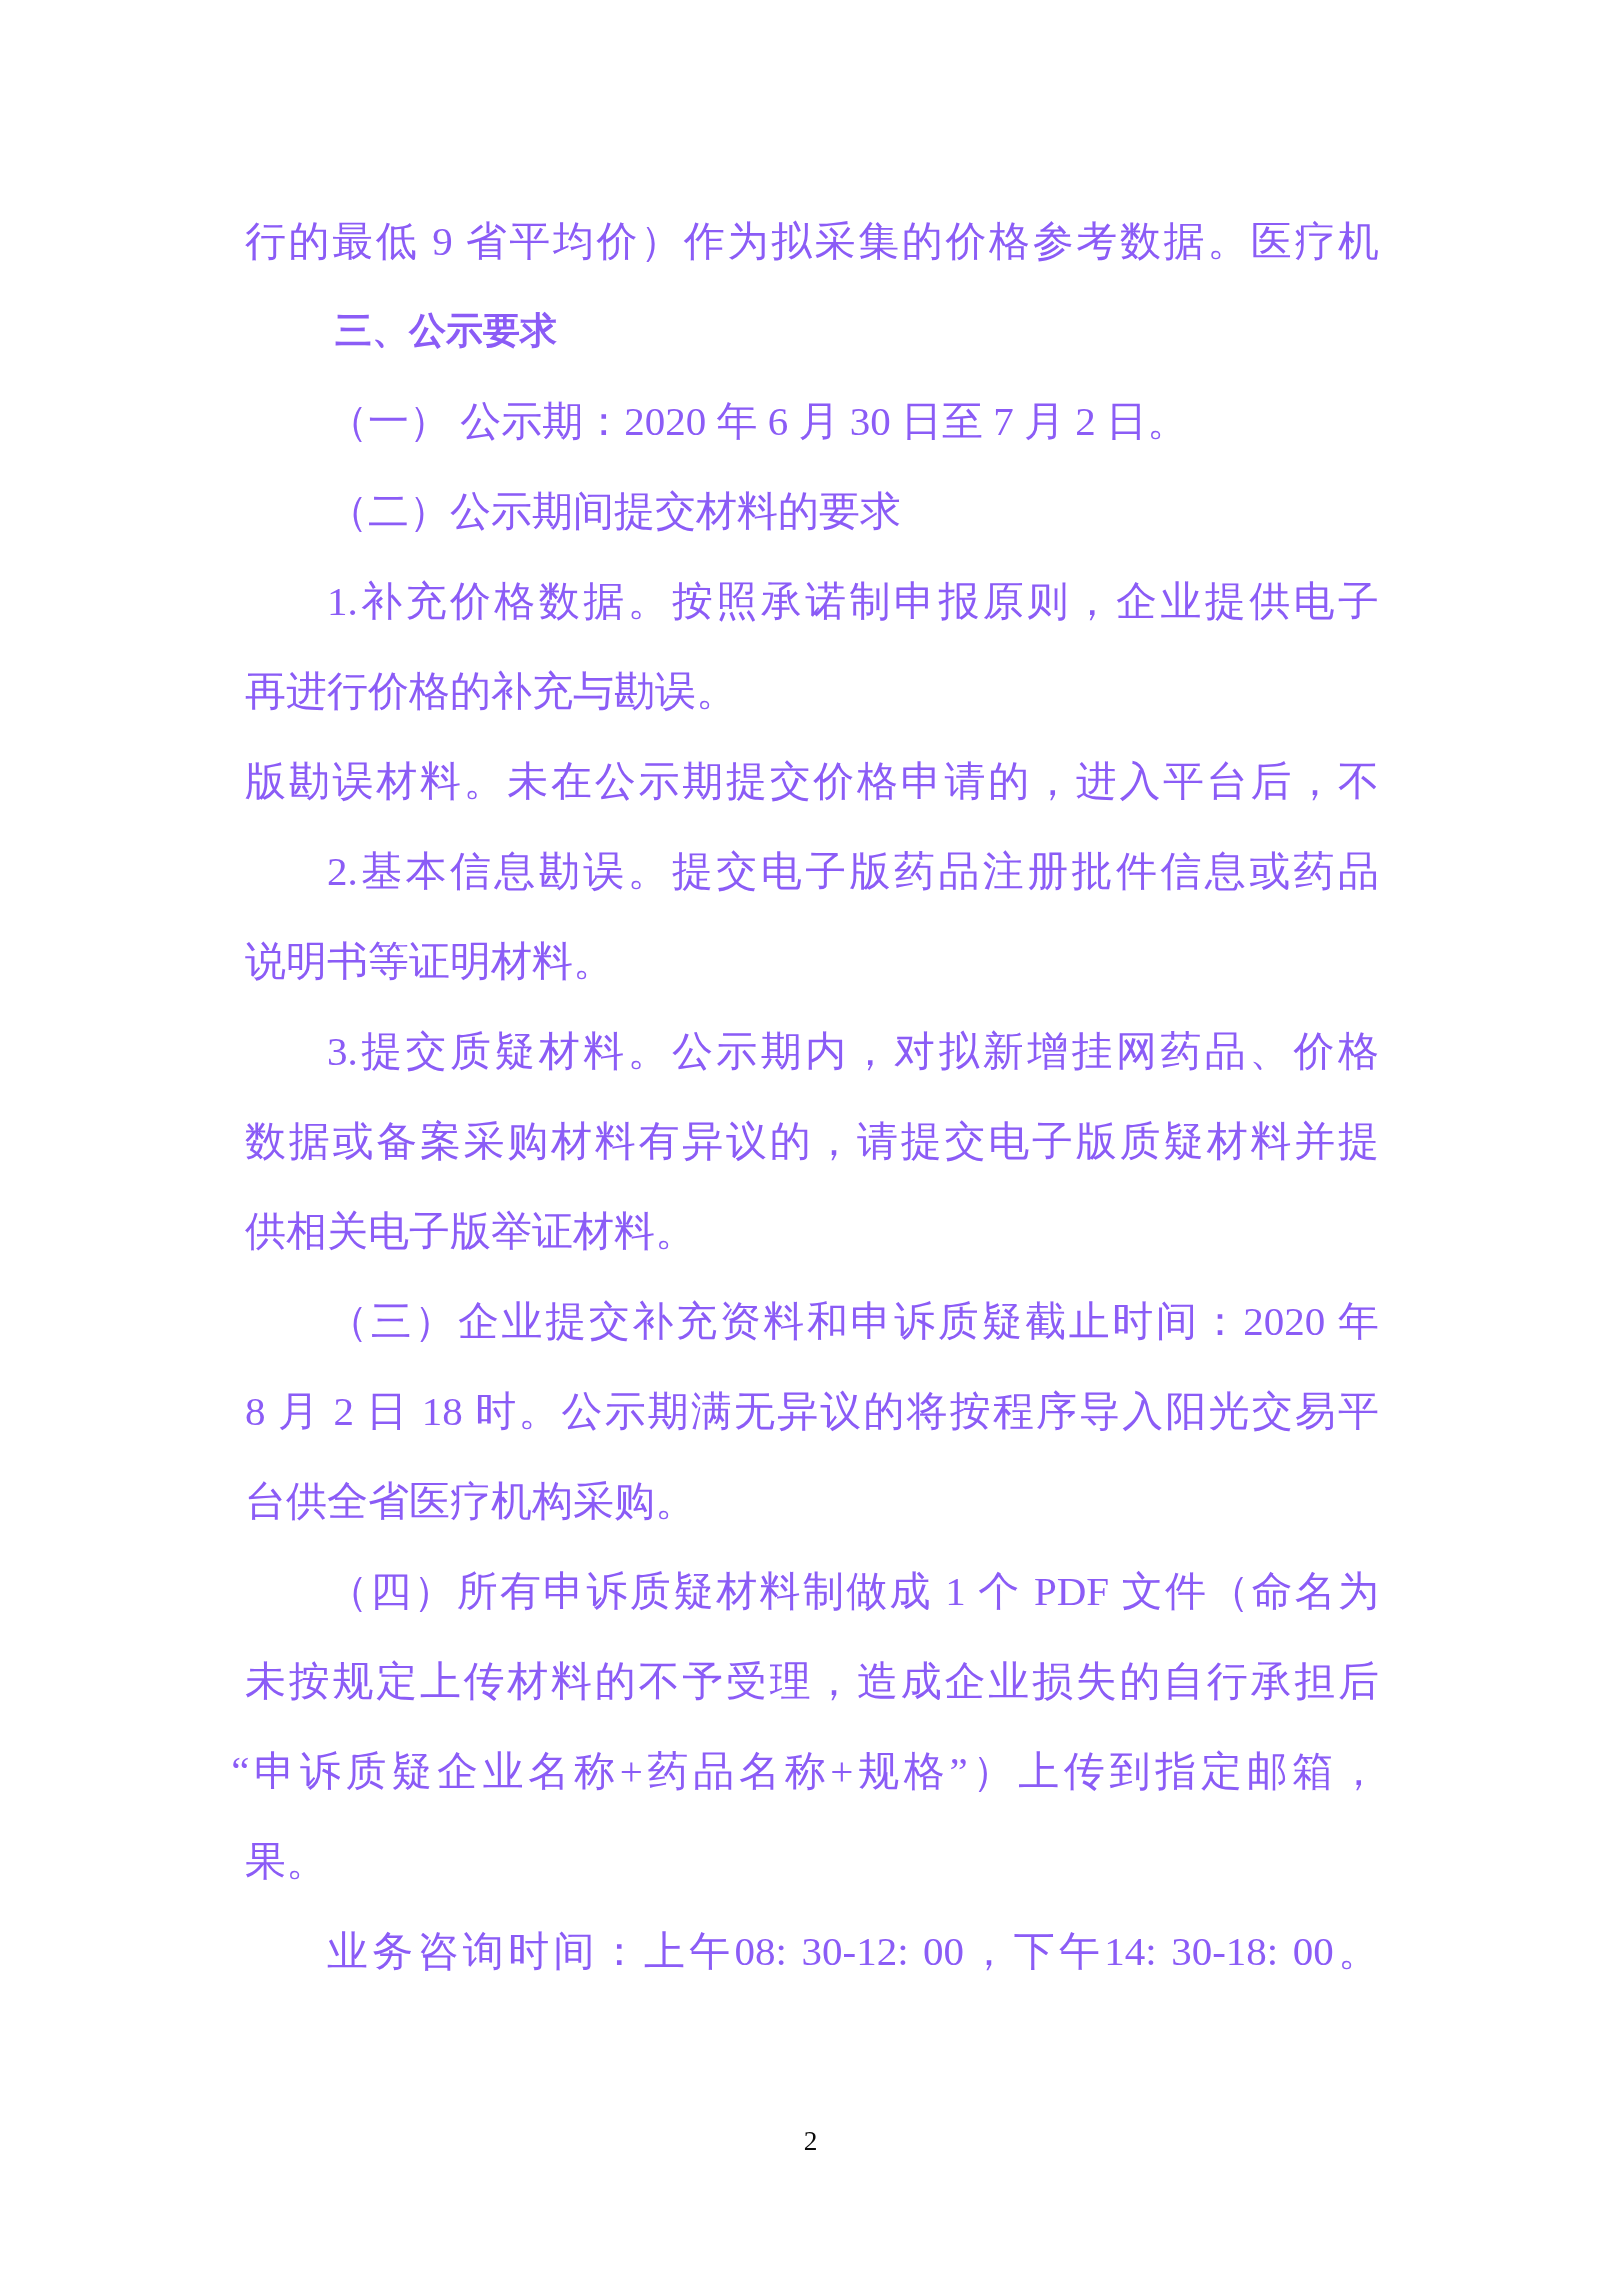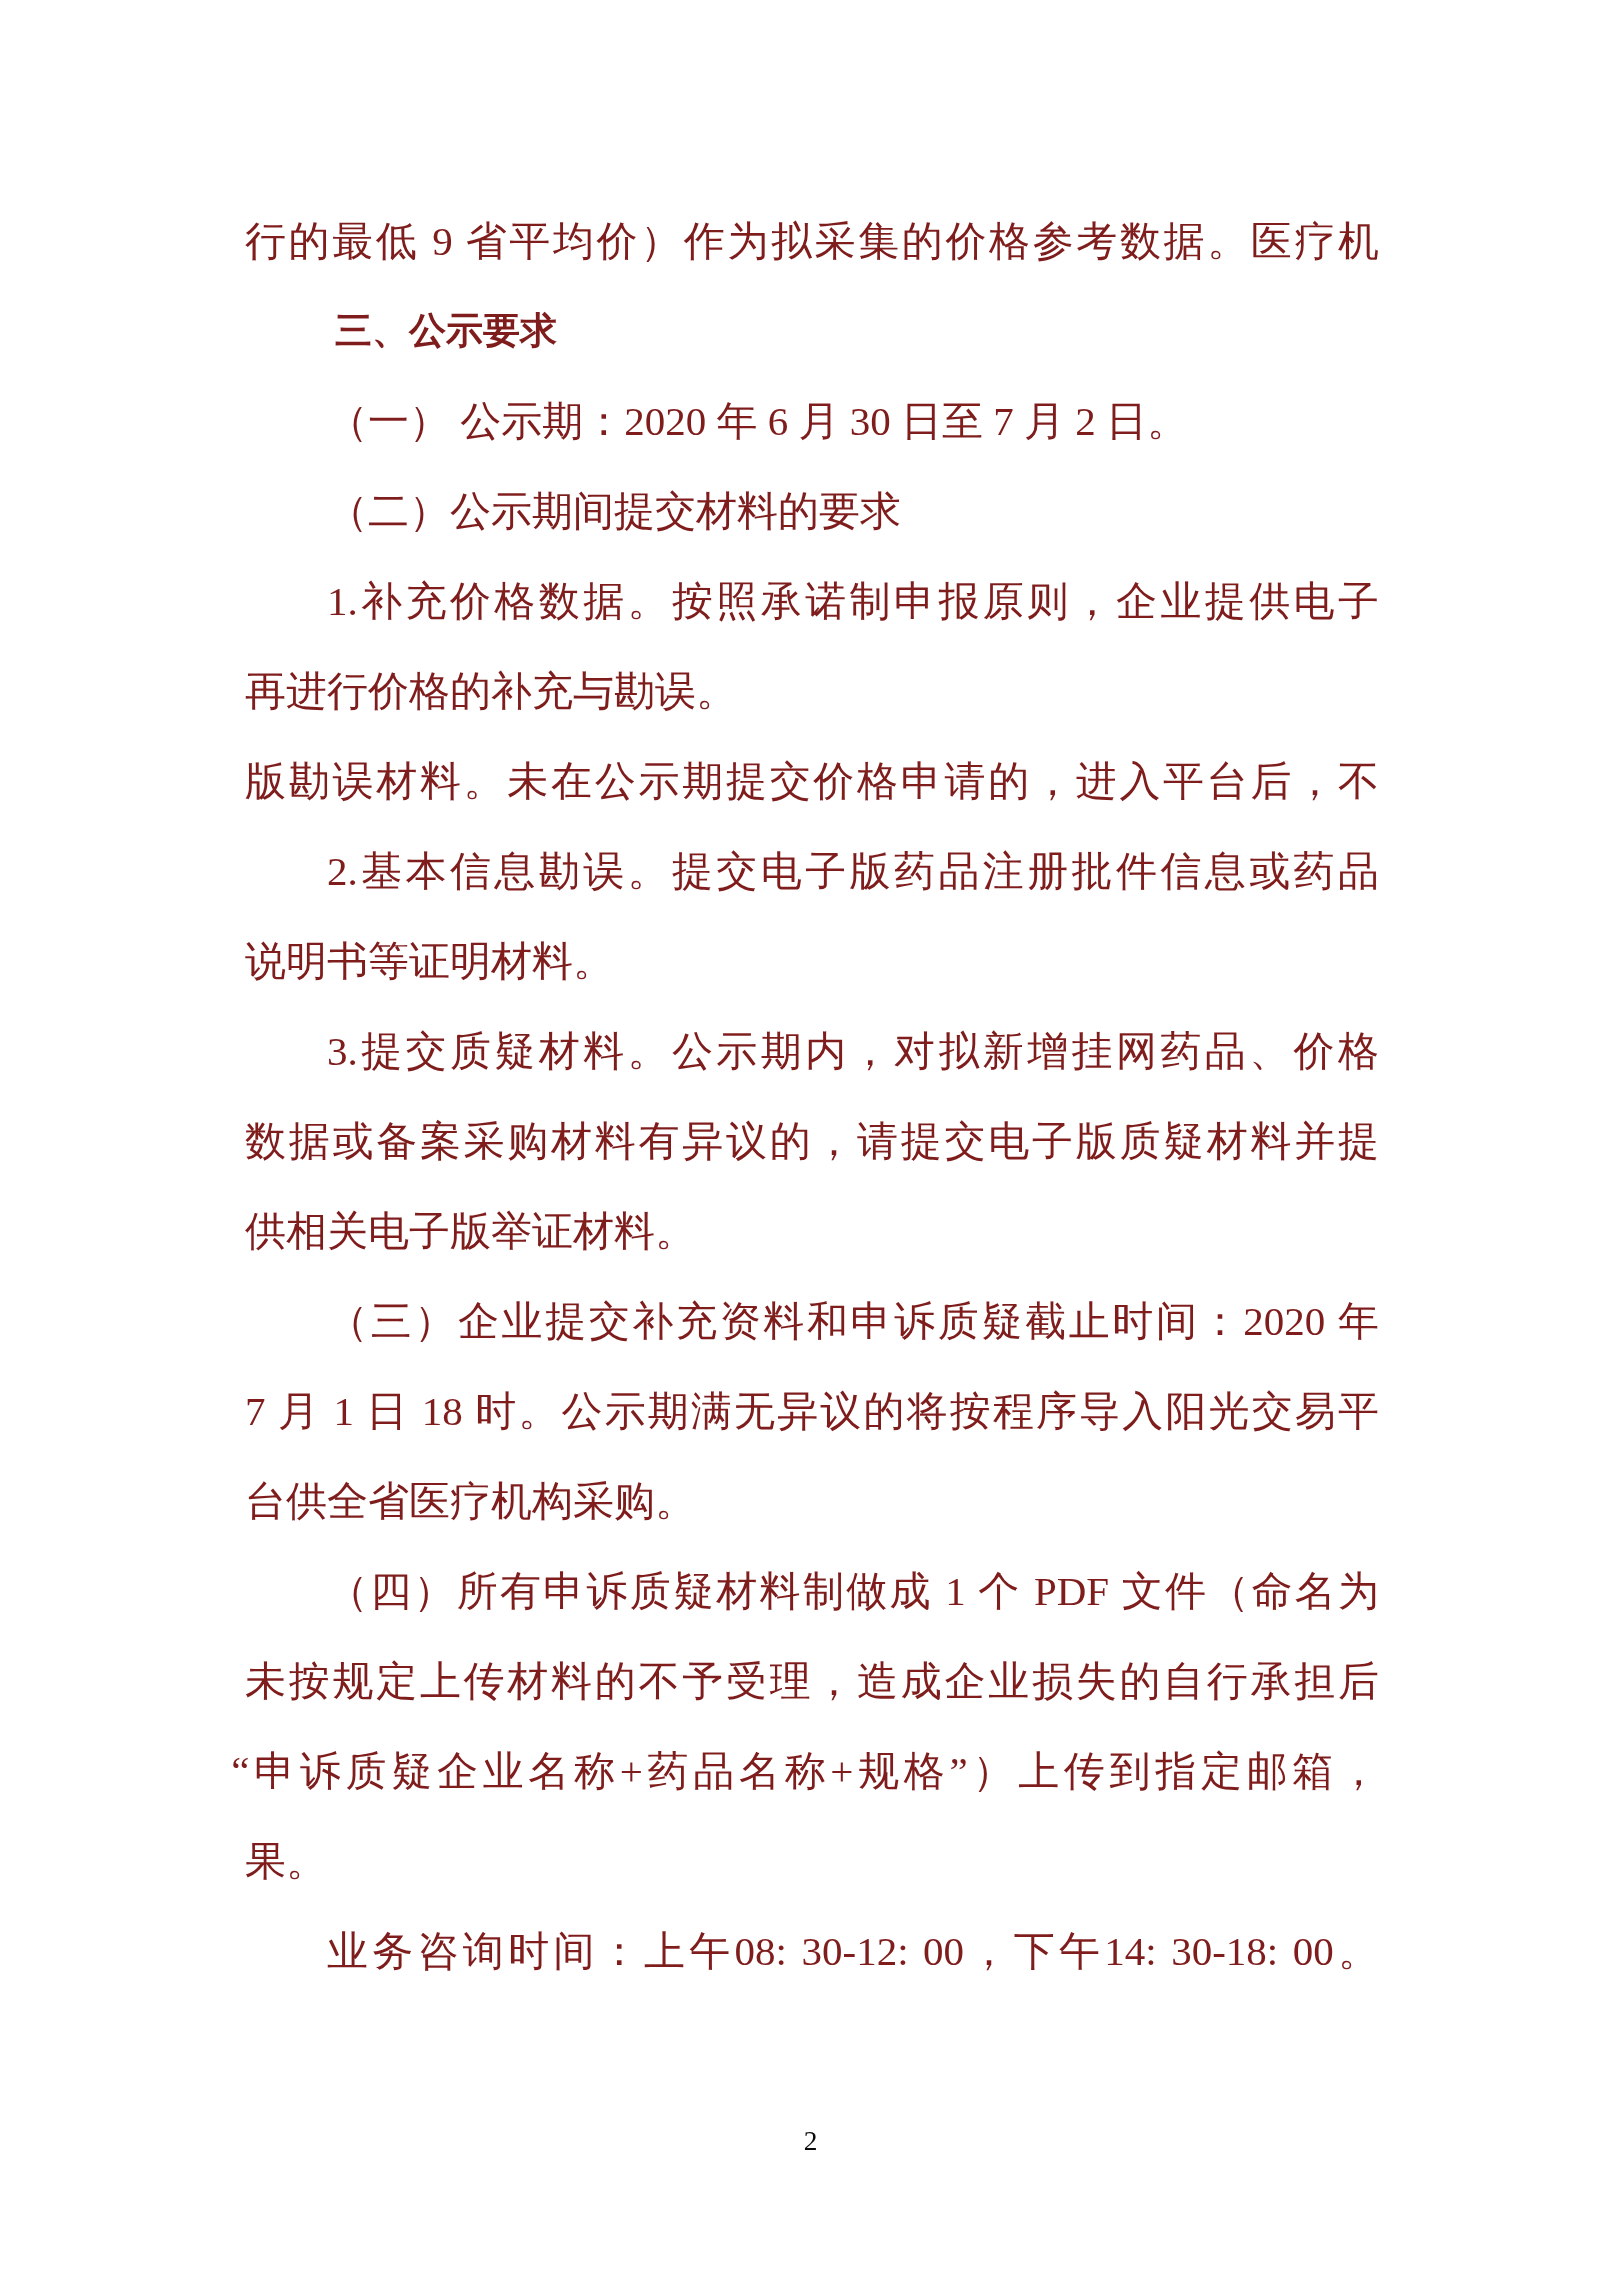--- a/index.html
+++ b/index.html
@@ -19,21 +19,21 @@
   .text-block {
     position: absolute;
     left: 245px;
     top: 196px;
     width: 1134px;
   }
   .line {
     height: 90px;
     line-height: 90px;
     font-size: 41px;
-    color: #7f1d1d;
+    color: #8b5cf6;
     white-space: pre;
   }
   .line.fill {
     text-align: justify;
     text-align-last: justify;
     white-space: normal;
   }
   .line.indent {
     text-indent: 82px;
   }
@@ -69,21 +69,21 @@
       <div class="line indent">（二）公示期间提交材料的要求</div>
       <div class="line indent fill">1.补充价格数据。按照承诺制申报原则，企业提供电子</div>
       <div class="line">再进行价格的补充与勘误。</div>
       <div class="line fill">版勘误材料。未在公示期提交价格申请的，进入平台后，不</div>
       <div class="line indent fill">2.基本信息勘误。提交电子版药品注册批件信息或药品</div>
       <div class="line">说明书等证明材料。</div>
       <div class="line indent fill">3.提交质疑材料。公示期内，对拟新增挂网药品、价格</div>
       <div class="line fill">数据或备案采购材料有异议的，请提交电子版质疑材料并提</div>
       <div class="line">供相关电子版举证材料。</div>
       <div class="line indent fill">（三）企业提交补充资料和申诉质疑截止时间：2020 年</div>
-      <div class="line fill">7 月 1 日 18 时。公示期满无异议的将按程序导入阳光交易平</div>
+      <div class="line fill">8 月 2 日 18 时。公示期满无异议的将按程序导入阳光交易平</div>
       <div class="line">台供全省医疗机构采购。</div>
       <div class="line indent fill">（四）所有申诉质疑材料制做成 1 个 PDF 文件（命名为</div>
       <div class="line fill">未按规定上传材料的不予受理，造成企业损失的自行承担后</div>
       <div class="line fill hang">“申诉质疑企业名称+药品名称+规格”）上传到指定邮箱，</div>
       <div class="line">果。</div>
       <div class="line indent fill">业务咨询时间：上午08: 30-12: 00，下午14: 30-18: 00。</div>
     </div>
   <div class="page-number">2</div>
 </div>
 

